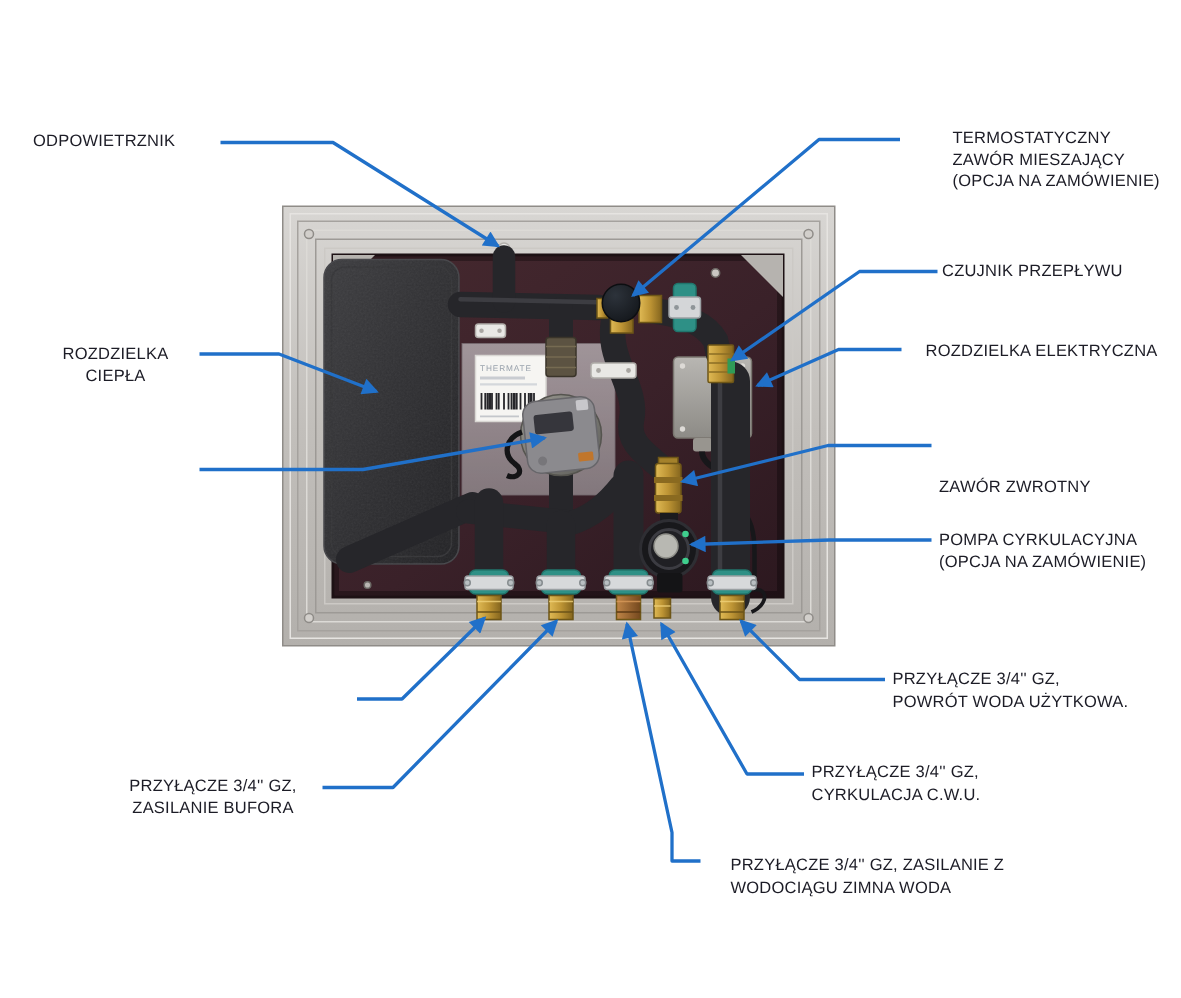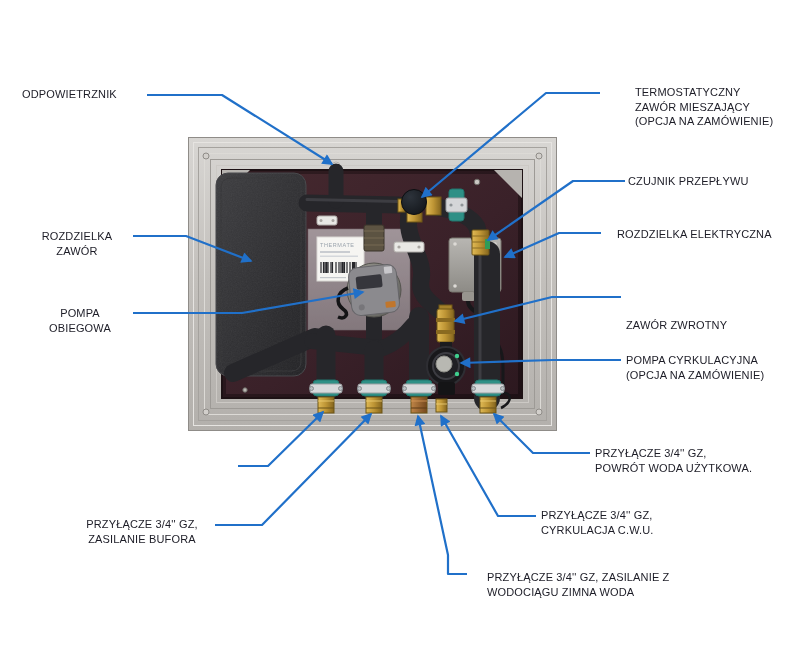--- a/index.html
+++ b/index.html
@@ -265,27 +265,23 @@
     <polyline points="621,360 553,360 461,363" marker-end="url(#arrow)"></polyline>
   </g>
 </svg>
 
 <div class="label" style="left:22px;top:87px;">
   <div>ODPOWIETRZNIK</div>
 </div>
 
 <div class="label center" style="left:27px;top:229px;width:100px;">
   <div>ROZDZIELKA</div>
-  <div>ZAWÓR</div>
-</div>
-
-<div class="label center" style="left:30px;top:306px;width:100px;">
-  <div>POMPA</div>
-  <div>OBIEGOWA</div>
-</div>
+  <div>CIEPŁA</div>
+</div>
+
 
 
 <div class="label center" style="left:72px;top:517px;width:140px;">
   <div>PRZYŁĄCZE  3/4'' GZ,</div>
   <div>ZASILANIE BUFORA</div>
 </div>
 
 <div class="label" style="left:607px;top:85px;margin-left:28px;">
   <div>TERMOSTATYCZNY</div>
   <div>ZAWÓR MIESZAJĄCY</div>

